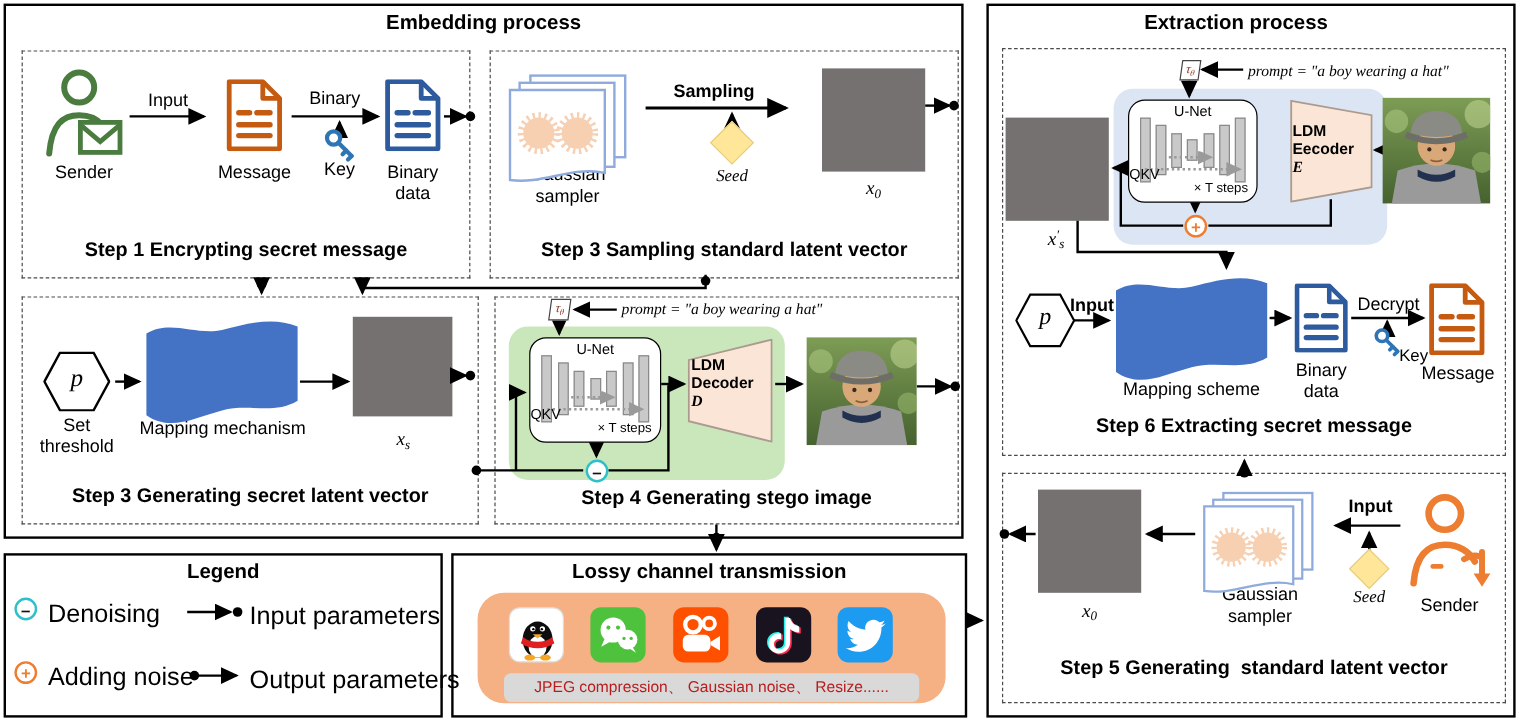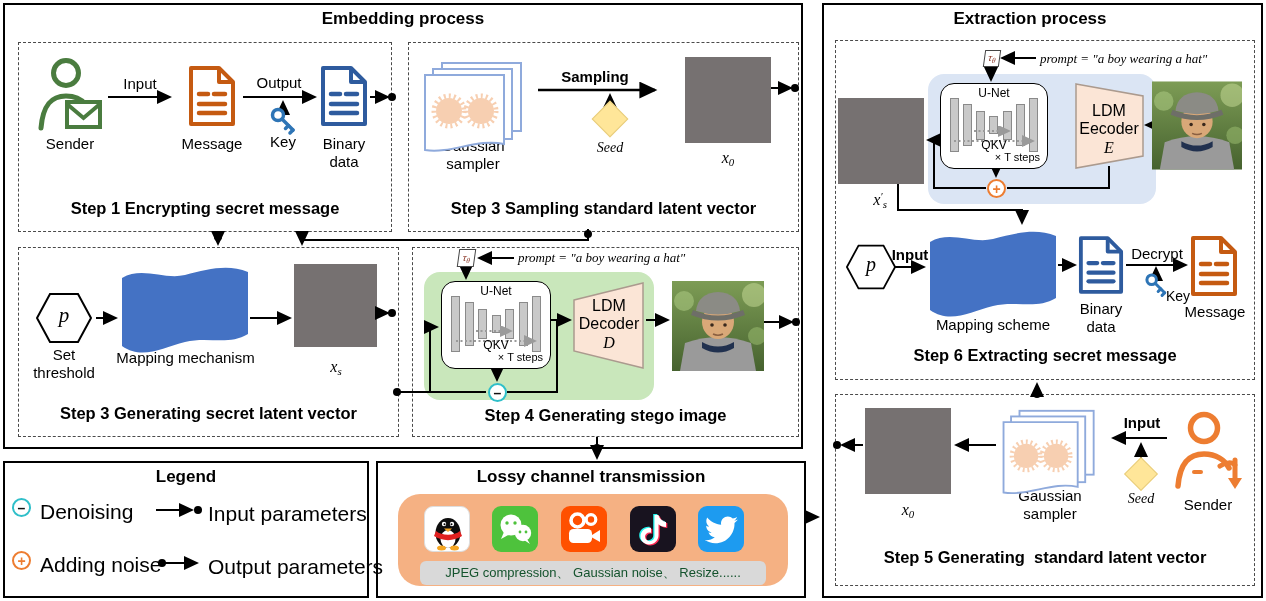--- a/index.html
+++ b/index.html
@@ -26,23 +26,23 @@
   .plus{border-color:#ed7d31;color:#ed7d31}
   .tau-box{z-index:6;background:#fff;border:1.2px solid #444;transform:skewX(-8deg);
            display:flex;align-items:center;justify-content:center;font-size:11px;color:#8b3626}
   .diamond{background:#ffe699;border:1px solid #e7cd7e;transform:rotate(45deg);z-index:5}
   .prompt{font-family:"Liberation Serif",serif;font-style:italic;font-size:13px;white-space:pre;z-index:4}
   .unet{background:#fff;border:1.6px solid #000;border-radius:14px;z-index:4}
   .unet .unet-label{position:absolute;left:0;right:0;top:2px;text-align:center;font-size:12px}
   .unet .bars{position:absolute;left:9px;right:9px;top:14px;height:56px;display:flex;
               justify-content:space-between;align-items:center}
   .unet .bar{width:9px;background:#c9c9c9;border:1px solid #8a8a8a}
-  .unet .qkv{position:absolute;left:0;right:0;top:56px;text-align:center;font-size:12px}
+  .unet .qkv{position:absolute;left:0;right:0;top:56px;text-align:left;font-size:12px}
   .unet .tsteps{position:absolute;right:7px;top:69px;font-size:11px;white-space:pre}
-  .trap-text{z-index:5;text-align:center;font-weight:normal;font-size:16px;line-height:1.15}
+  .trap-text{z-index:5;font-weight:bold;font-size:13px;line-height:1.15}
   .tile{width:46px;height:46px;border-radius:9px;z-index:4;overflow:hidden;position:absolute}
   .legend-row-label{font-size:21px;white-space:pre}
 </style>
 </head>
 <body>
 
 <div class="stage">
 
   <div class="abs solid-box" style="left:3px;top:3px;width:800px;height:446px"></div>
   <div class="abs proc-title" style="left:3px;top:9px;width:800px">Embedding process</div>
@@ -168,21 +168,21 @@
       <path d="M31,2 V16 H45" fill="none" stroke="#c55a11" stroke-width="4" stroke-linejoin="round"></path>
       <g stroke="#c55a11" stroke-width="4.5" stroke-linecap="round">
         <line x1="11" y1="28" x2="20" y2="28"></line>
           <line x1="26" y1="28" x2="37" y2="28"></line>
         <line x1="11" y1="38" x2="37" y2="38"></line>
           <line x1="11" y1="47" x2="37" y2="47"></line>
       </g>
     </svg>
   </div>
   <div class="abs lbl" style="left:176px;top:135px;width:72px">Message</div>
-  <div class="abs lbl" style="left:244px;top:74px;width:70px">Output</div>
+  <div class="abs lbl" style="left:244px;top:74px;width:70px">Binary</div>
 
   <div class="abs icon" style="left:268px;top:106px;width:30px;height:30px">
     <svg width="30" height="30" viewBox="0 0 30 30">
       <circle cx="10" cy="9" r="5.5" fill="#fff" stroke="#2e75b6" stroke-width="3.5"></circle>
       <g stroke="#2e75b6" stroke-width="3.5" stroke-linecap="round">
         <line x1="14" y1="13" x2="25" y2="24"></line>
         <line x1="20.5" y1="19.5" x2="17.5" y2="22.5"></line>
         <line x1="25" y1="24" x2="22" y2="27"></line>
       </g>
     </svg>
@@ -346,21 +346,21 @@
       </g>
     </svg>
   </div>
   <div class="tile" style="left:698px;top:506px;background:#1d9bf0">
     <svg width="46" height="46" viewBox="0 0 46 46">
       <path d="M40,13.5 c-1.2,.6-2.5,1-3.8,1.2 c1.4-.9,2.4-2.2,2.9-3.7 c-1.3,.8-2.8,1.3-4.3,1.6 c-1.3-1.3-3-2.2-5-2.2 c-3.8,0-6.8,3-6.8,6.8 c0,.5,0,1,.2,1.5 c-5.6-.3-10.7-3-14-7.1 c-.6,1-.9,2.2-.9,3.4 c0,2.4,1.2,4.4,3,5.6 c-1.1,0-2.2-.3-3.1-.9 v.1 c0,3.3,2.3,6 5.4,6.7 c-.6,.2-1.2,.2-1.8,.2 c-.4,0-.9,0-1.3-.1 c.9,2.7,3.4,4.6,6.3,4.7 c-2.3,1.8-5.3,2.9-8.4,2.9 c-.5,0-1.1,0-1.6-.1 c3,1.9,6.6,3.1 10.4,3.1 c12.5,0,19.3-10.3,19.3-19.3 v-.9 c1.3-1,2.5-2.2,3.5-3.5 Z" fill="#fff"></path>
     </svg>
   </div>
 
   <div class="abs" style="left:420px;top:561px;width:346px;height:24px;background:#d9d9d9;border-radius:6px;z-index:4">
-    <div style="font-size:13px;text-align:center;line-height:24px;color:#14532d;white-space:pre">JPEG compression、 Gaussian noise、 Resize......</div>
+    <div style="font-size:13px;text-align:center;line-height:24px;color:#b91c1c;white-space:pre">JPEG compression、 Gaussian noise、 Resize......</div>
   </div>
 
   <div class="abs op-circle minus" style="left:12px;top:498px">–</div>
   <div class="abs legend-row-label" style="left:40px;top:500px">Denoising</div>
   <div class="abs legend-row-label" style="left:208px;top:502px">Input parameters</div>
   <div class="abs op-circle plus" style="left:12px;top:551px">+</div>
   <div class="abs legend-row-label" style="left:40px;top:553px">Adding noise</div>
   <div class="abs legend-row-label" style="left:208px;top:555px">Output parameters</div>
 
   <div class="abs tau-box" style="left:984px;top:50px;width:16px;height:17px">

